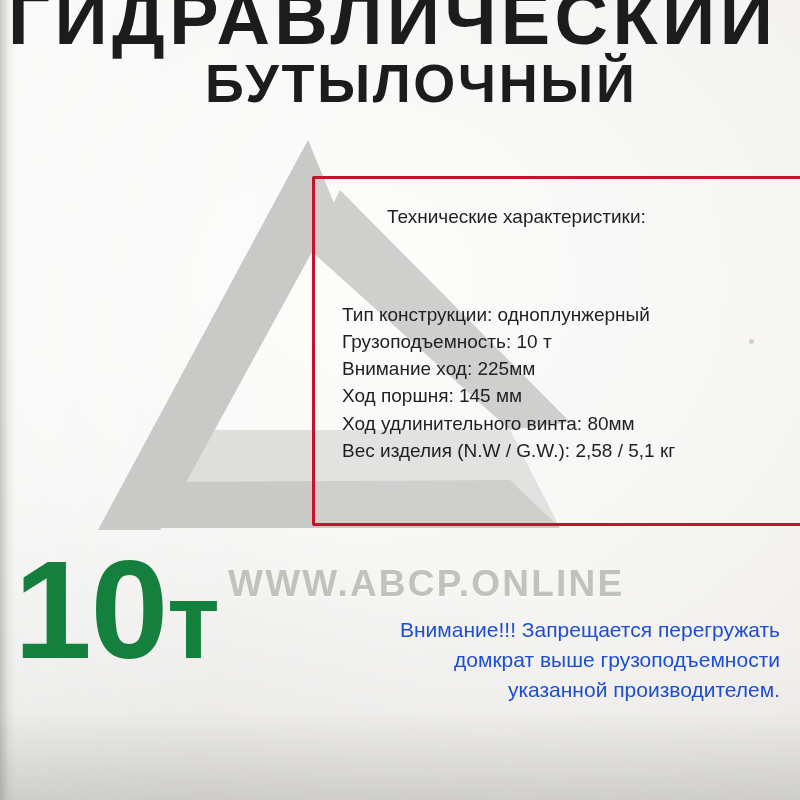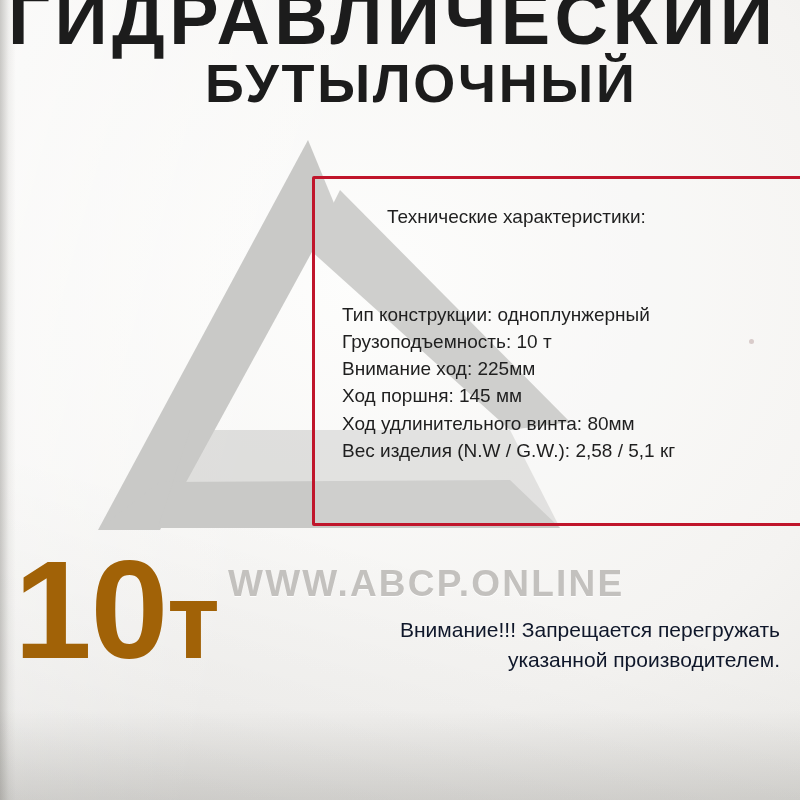--- a/index.html
+++ b/index.html
@@ -109,21 +109,21 @@
     color: #1f1f1f;
     line-height: 1.43;
     white-space: nowrap;
   }
 
   
   #tonnage {
     position: absolute;
     left: 14px;
     top: 540px;
-    color: #a16207;
+    color: #15803d;
     font-weight: bold;
     font-size: 140px;
     line-height: 1;
     letter-spacing: -0.01em;
     font-family: "Liberation Sans", sans-serif;
   }
   #tonnage .unit {
     font-size: 108px;
     font-weight: bold;
   }
@@ -142,21 +142,21 @@
     text-align: center;
   }
 
   
   #warning {
     position: absolute;
     right: 20px;
     top: 615px;
     width: 470px;
     text-align: right;
-    color: #0f172a;
+    color: #1d4ed8;
     font-size: 21px;
     line-height: 1.42;
   }
   .warn-line { white-space: nowrap; }
 
   
   .speck {
     position: absolute;
     width: 5px; height: 5px;
     border-radius: 50%;
@@ -198,16 +198,17 @@
     </div>
     <div class="speck" style="left:434px; top:160px;"></div>
   </div>
 
   <div id="tonnage"><span>10</span><span class="unit">т</span></div>
 
   <div id="url-watermark">WWW.ABCP.ONLINE</div>
 
   <div id="warning">
     <div class="warn-line">Внимание!!! Запрещается перегружать</div>
+    <div class="warn-line">домкрат выше грузоподъемности</div>
     <div class="warn-line">указанной производителем.</div>
   </div>
 
 </div>
 
 </body></html>

